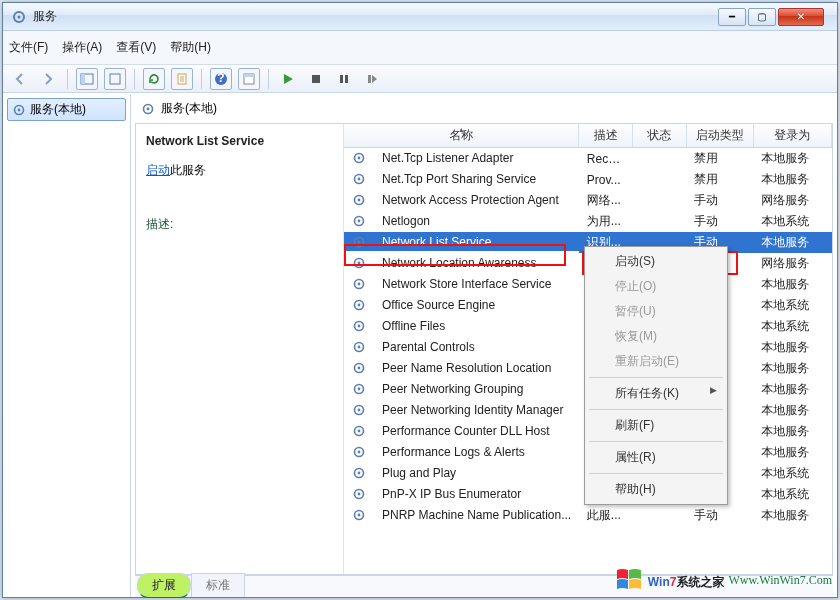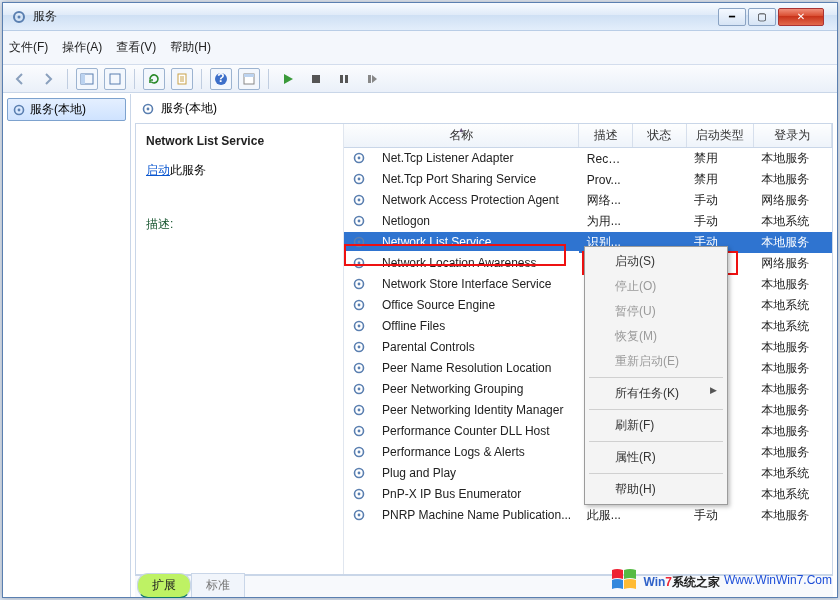--- a/index.html
+++ b/index.html
@@ -44,21 +44,21 @@
   .context-menu .mi { padding:4px 10px 4px 28px; color:#333; position:relative; }
   .context-menu .mi.dis { color:#9a9a9a; }
   .context-menu .mi.sub::after { content:"▶"; position:absolute; right:8px; font-size:9px; color:#555; }
   .context-menu .sep { height:1px; background:#d0d0d0; margin:3px 2px; }
   .tabs { height:22px; display:flex; align-items:flex-end; gap:0; border-top:1px solid #c9d6e8; background:#f7f9fc; padding:0 2px; }
   .tab { padding:3px 14px; border:1px solid #c9d6e8; border-bottom:none; background:#f1f5fb; margin-top:2px; color:#777; }
   .tab.active { background:#bef264; color:#222; border-bottom:1px solid #0f766e; position:relative; top:1px;border-radius:11px; }
   .watermark { position:absolute; right:8px; bottom:6px; display:flex; align-items:center; gap:4px; pointer-events:none; }
   .watermark .txt { font-family: "Segoe UI", sans-serif; font-weight:bold; }
   .watermark .big { font-size:18px; }
-  .watermark .url { font-size:12px; color:#1d4ed8; position:absolute; right:4px; bottom:-2px; }
+  .watermark .url { font-size:12px; color:#15803d; position:absolute; right:4px; bottom:-2px;font-family:Liberation Serif, serif; }
 </style>
 </head>
 <body>
 
 <div class="window">
 
   <div class="titlebar">
     <span class="icon gear">
       <svg viewBox="0 0 16 16" width="16" height="16">
           <circle cx="8" cy="8" r="5" fill="none" stroke="#5a7fb0" stroke-width="2"></circle>

